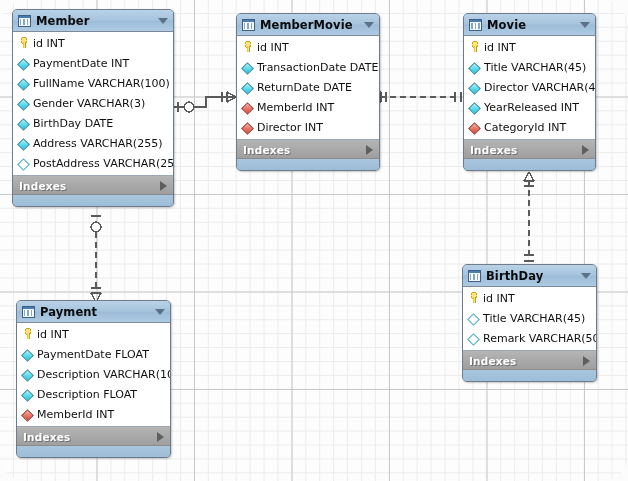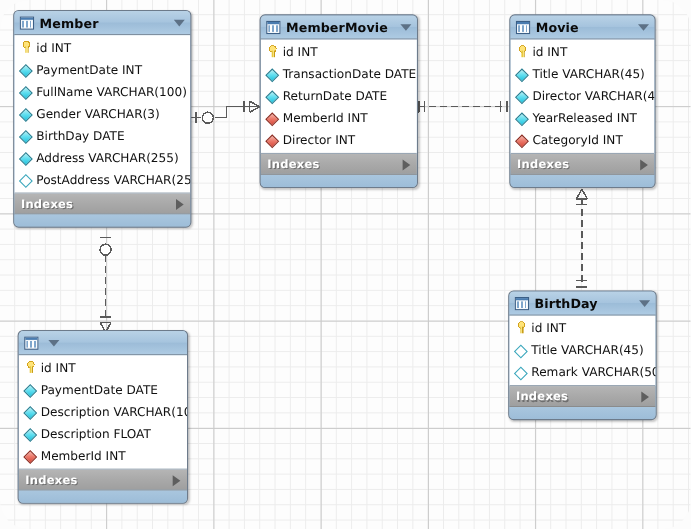--- a/index.html
+++ b/index.html
@@ -402,30 +402,31 @@
     <div class="tbl-idx">
       <span class="idx-label">Indexes</span>
       <span class="idx-arrow"></span>
     </div>
     <div class="tbl-foot"></div>
   </div>
 
   <div class="tbl" style="left:16px; top:300px; width:155px;">
     <div class="tbl-head">
       <span class="tbl-icon"></span>
+      <span class="tbl-title">Payment</span>
       <span class="tbl-caret"></span>
     </div>
     <div class="tbl-body">
       <div class="col">
           <span class="gl pk"></span>
           <span class="col-name">id INT</span>
         </div>
       <div class="col">
           <span class="gl dia"></span>
-          <span class="col-name">PaymentDate DATE</span>
+          <span class="col-name">PaymentDate FLOAT</span>
         </div>
       <div class="col">
           <span class="gl dia"></span>
           <span class="col-name">Description VARCHAR(100)</span>
         </div>
       <div class="col">
           <span class="gl dia"></span>
           <span class="col-name">Description FLOAT</span>
         </div>
       <div class="col">

